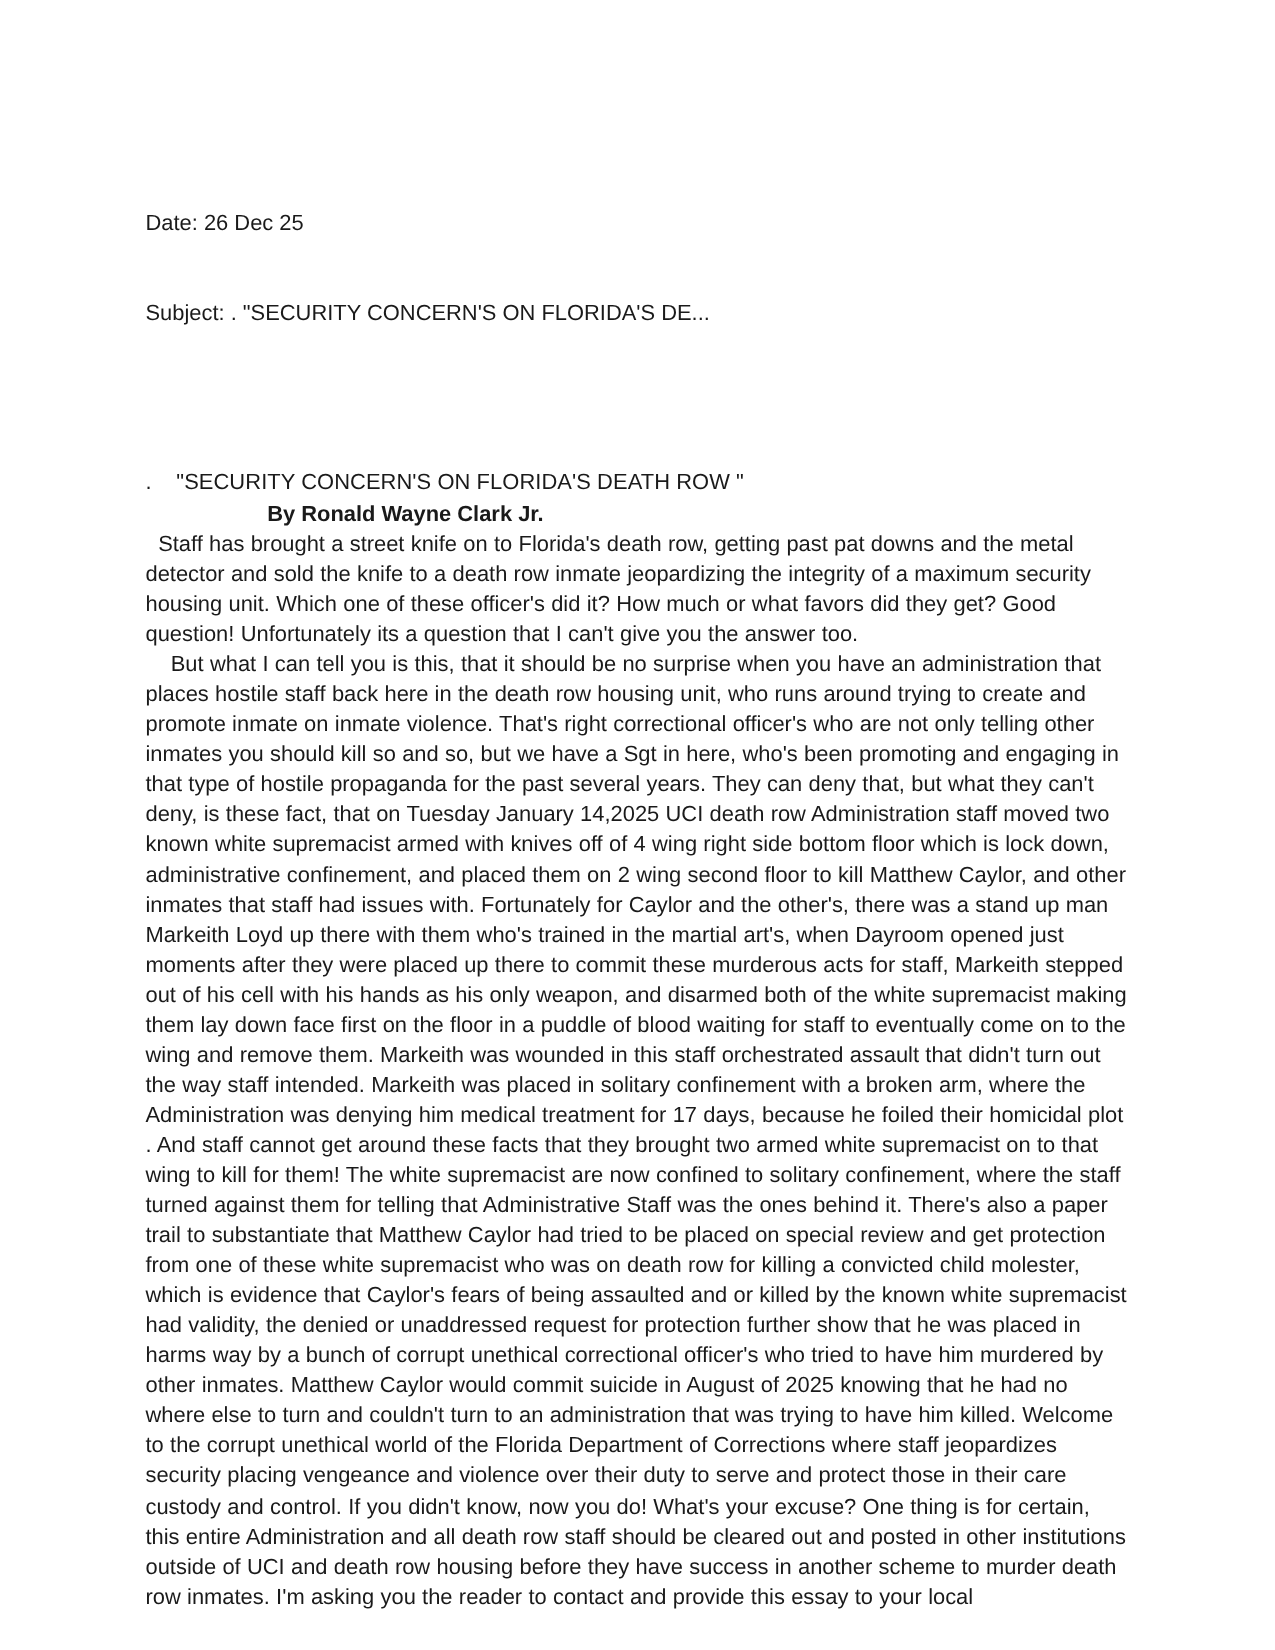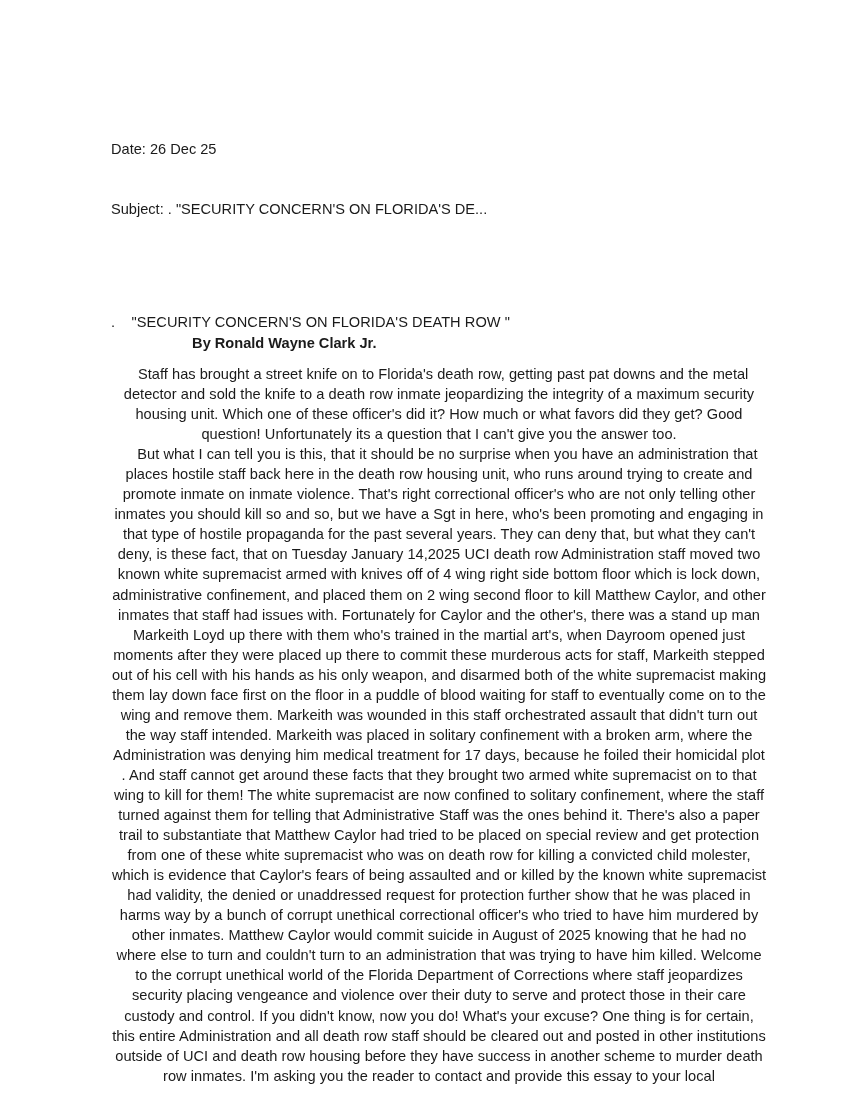--- a/index.html
+++ b/index.html
@@ -17,21 +17,21 @@
   .page {
     position: relative;
     width: 850px;
     height: 1100px;
     background: #ffffff;
     box-sizing: border-box;
     overflow: hidden;
   }
   .content {
     position: absolute;
-    left: 111px;
+    left: 97px;
     top: 99px;
     width: 656px;
   }
   .meta-block {
     font-size: 14.6px;
     line-height: 20px;
     color: #1a1a1a;
     white-space: pre;
   }
   .meta-line {
@@ -48,25 +48,24 @@
     display: block;
     white-space: pre;
     letter-spacing: 0.05px;
   }
   .doc-byline {
     display: block;
     white-space: pre;
     font-weight: bold;
   }
   .body-block {
-    margin-top: 11px;
     font-size: 14.6px;
     line-height: 20.05px;
     color: #1a1a1a;
-    text-align: center;
+    text-align: left;
   }
   .para {
     display: block;
     margin: 0;
     white-space: pre-wrap;
     word-spacing: 0.15px;
   }
 </style>
 </head>
 <body>

